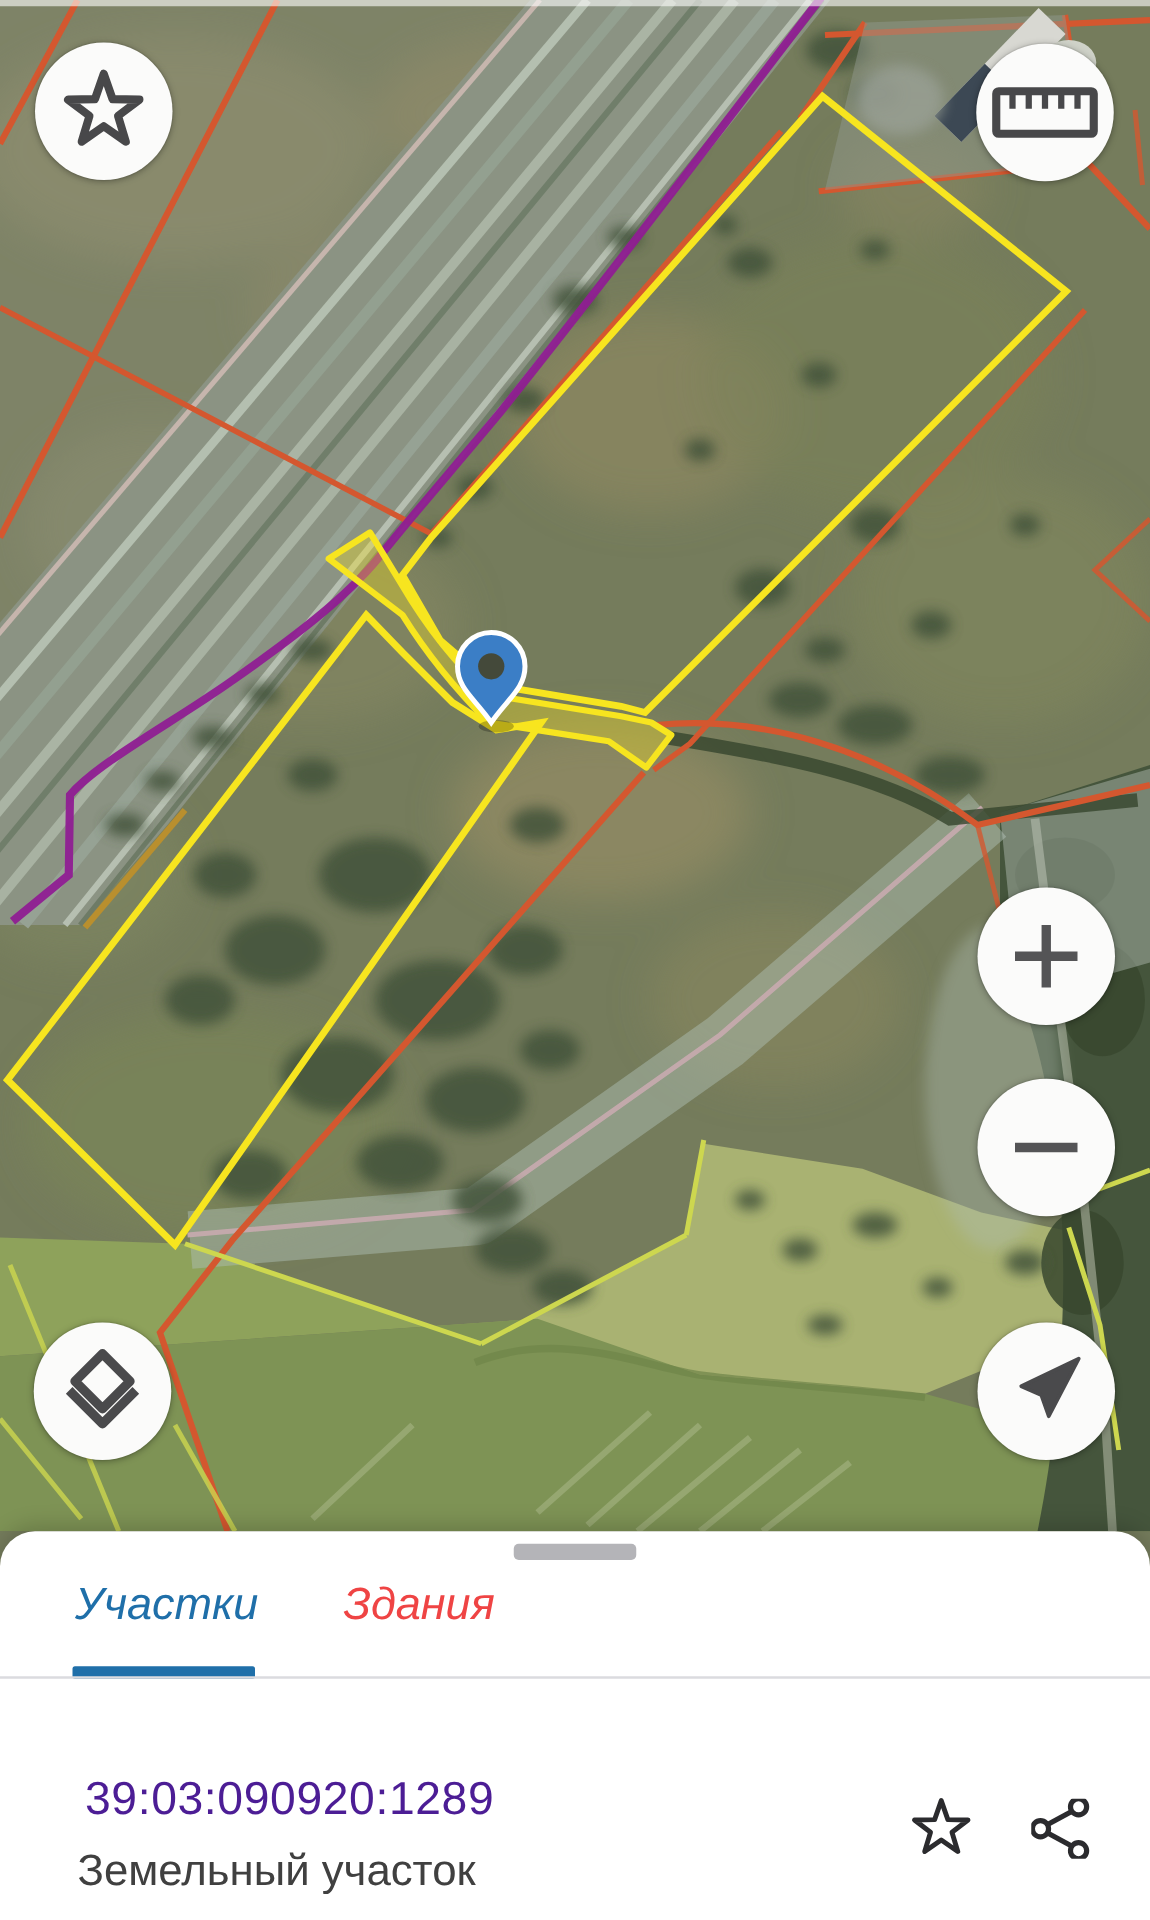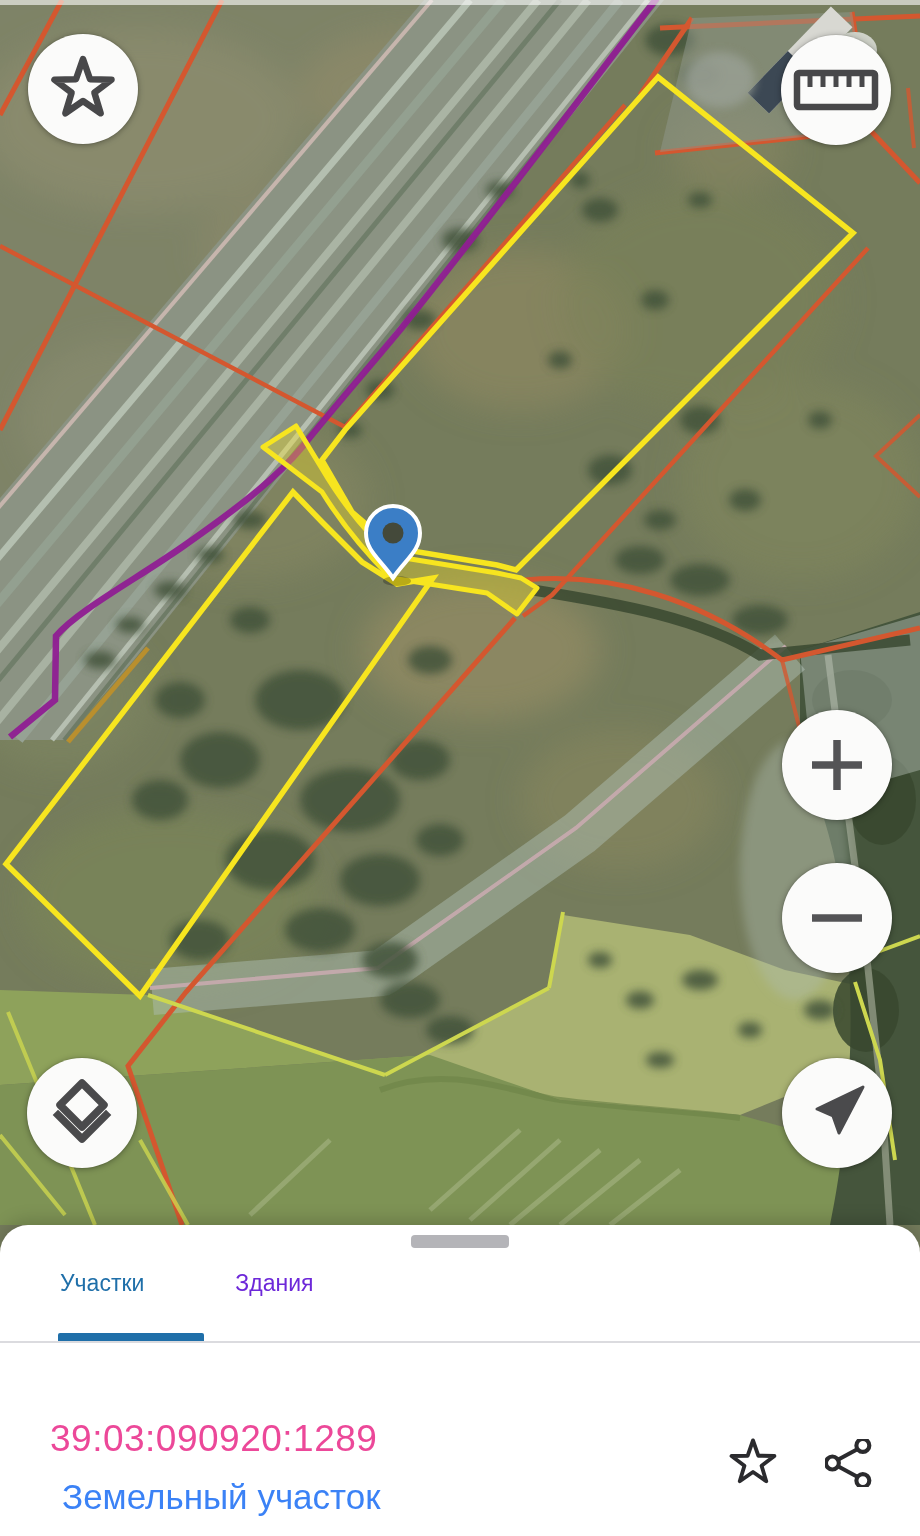--- a/index.html
+++ b/index.html
@@ -6,27 +6,27 @@
   .phone{position:relative;width:920px;height:1536px;overflow:hidden;background:#757c5c;font-family:"Liberation Sans",sans-serif;}
   .map-wrap{position:absolute;left:0;top:0;width:920px;height:1225px;}
   .map-wrap svg{display:block;}
   .btn{position:absolute;width:110px;height:110px;border-radius:50%;background:#fbfbfa;
        box-shadow:0 1px 6px rgba(0,0,0,.35),0 0 0 1px rgba(0,0,0,.05);
        display:flex;align-items:center;justify-content:center;}
   .sheet{position:absolute;left:0;top:1225px;width:920px;height:311px;background:#ffffff;
          border-radius:28px 28px 0 0;box-shadow:0 -4px 18px rgba(0,0,0,.18);}
   .handle{position:absolute;left:50%;top:10px;transform:translateX(-50%);width:98px;height:13px;
           border-radius:4px;background:#b4b4b8;}
-  .tabs{position:absolute;left:60px;top:36px;display:flex;gap:91px;font-size:23px;line-height:44px;}
-  .tab{color:#6d28d9;cursor:pointer;white-space:nowrap;}
+  .tabs{position:absolute;left:60px;top:36px;display:flex;gap:68px;font-size:36px;line-height:44px;font-style:italic;}
+  .tab{color:#ef4444;cursor:pointer;white-space:nowrap;}
   .tab.active{color:#1f6fa9;}
   .tab-indicator{position:absolute;left:58px;top:108px;width:146px;height:10px;background:#1f6fa9;border-radius:2px;}
   .divider{position:absolute;left:0;top:116px;width:920px;height:2px;background:#dbdbdf;}
-  .parcel-number{position:absolute;left:50px;top:193px;font-size:37px;color:#ec4899;letter-spacing:.5px;}
-  .parcel-type{position:absolute;left:62px;top:252px;font-size:35px;color:#3b82f6;}
+  .parcel-number{position:absolute;left:68px;top:193px;font-size:37px;color:#4c1d95;letter-spacing:.5px;}
+  .parcel-type{position:absolute;left:62px;top:252px;font-size:35px;color:#404040;}
   .sheet-actions{position:absolute;right:47px;top:212px;display:flex;gap:46px;align-items:center;}
 </style>
 </head>
 <body>
 
 <div class="phone">
 
   <div class="map-wrap">
   <svg width="920" height="1225" viewBox="0 0 920 1225">
     <defs>

